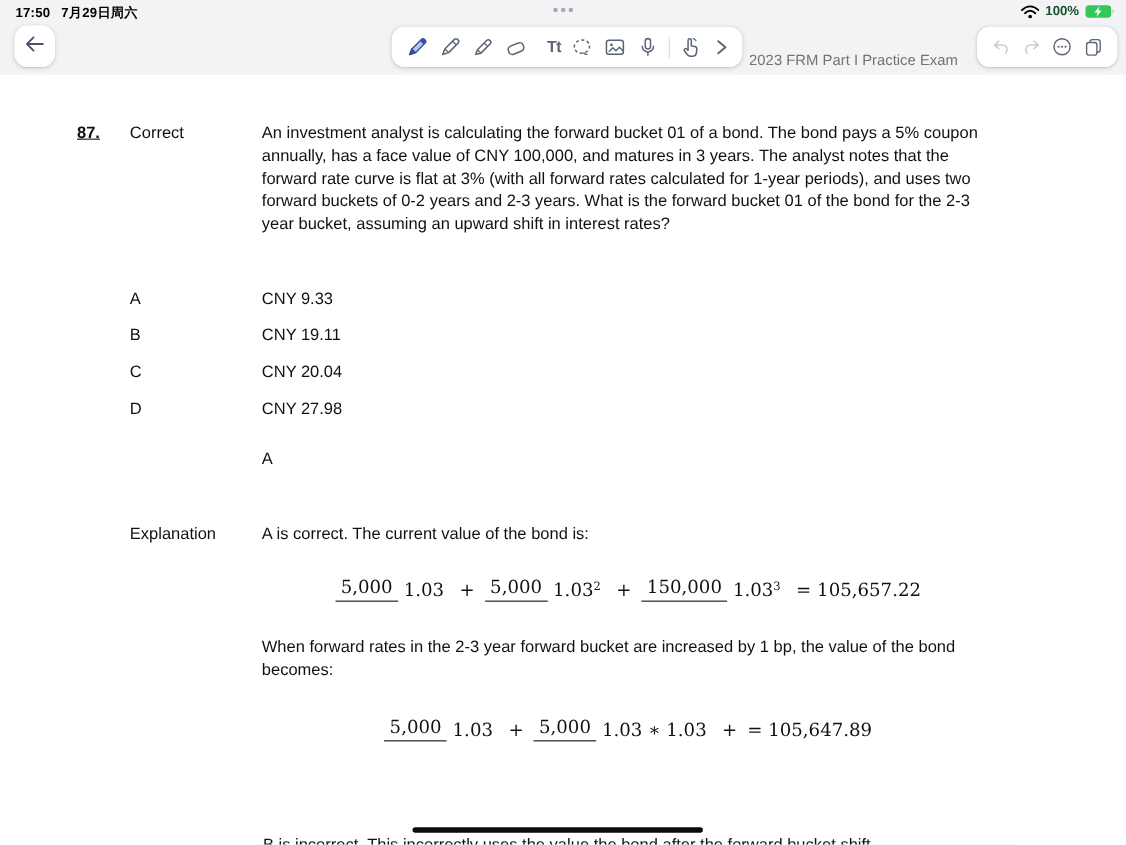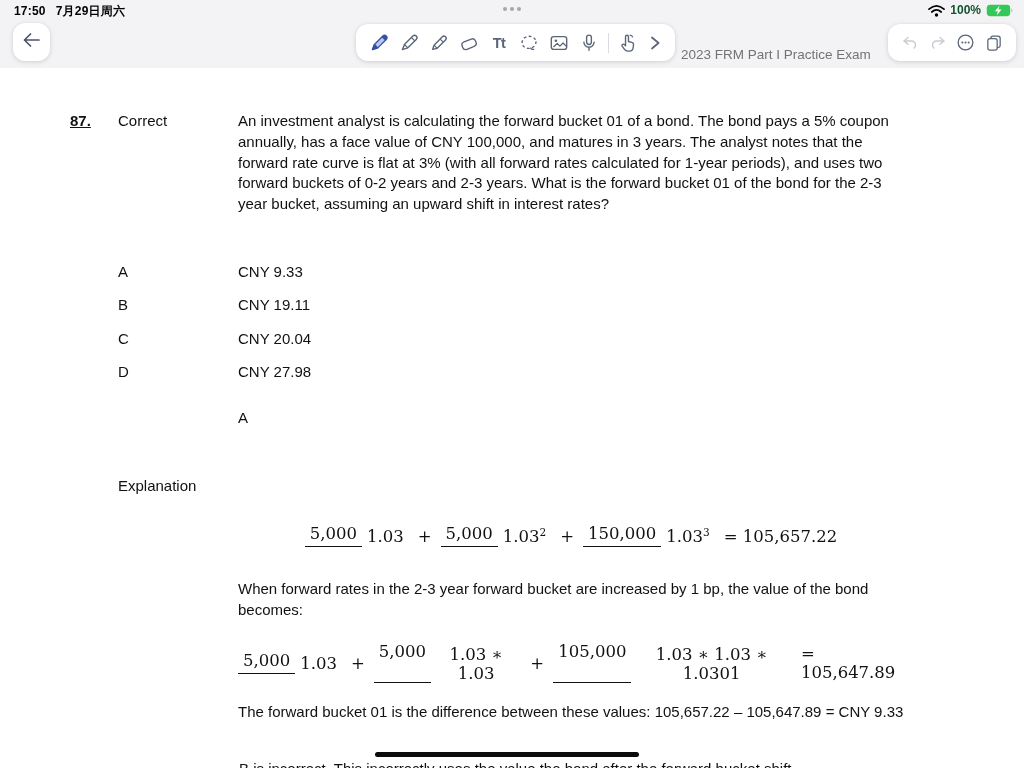--- a/index.html
+++ b/index.html
@@ -20,21 +20,21 @@
   .sb-batt-label { font-size:12px; font-weight:700; color:#14532d; }
   
   .card {
     position:absolute; background:#fff; border-radius:12px;
     box-shadow:0 1px 5px rgba(0,0,0,.14), 0 0 1px rgba(0,0,0,.08);
   }
   .backbtn { left:13px; top:23px; width:37px; height:38px;
     display:flex; align-items:center; justify-content:center; cursor:pointer; }
   .toolbar { left:356px; top:24px; height:37px; padding:0 12px;
     display:flex; align-items:center; gap:8px; }
-  .tool { width:22px; height:22px; display:flex; align-items:center; justify-content:center; cursor:pointer; }
+  .tool { width:22px; height:22px; display:flex; align-items:center; justify-content:flex-end; cursor:pointer; }
   .tool svg { display:block; }
   .tt-glyph { font-size:14.5px; font-weight:700; color:#5a6577; letter-spacing:-.5px; }
   .vr { width:1px; height:20px; background:#dadbe0; }
   .rightbar { left:888px; top:24px; width:128px; height:37px; padding:0 12px;
     display:flex; align-items:center; justify-content:space-between; }
   .doc-title { position:absolute; left:681px; top:47px; width:209px; height:17px;
     font-size:13.5px; color:#737373; white-space:nowrap; overflow:hidden; }
   
   .page { position:absolute; left:0; top:68px; width:1024px; height:700px; background:#fff; overflow:hidden; }
   .abs { position:absolute; }
@@ -206,20 +206,21 @@
     <span class="t abs" style="left:120px; top:0;">CNY 20.04</span>
   </div>
   <div class="abs" style="left:118px; top:294px; width:600px;">
     <span class="t">D</span>
     <span class="t abs" style="left:120px; top:0;">CNY 27.98</span>
   </div>
 
   <div class="abs t" style="left:238px; top:340px;">A</div>
 
   <div class="abs t" style="left:118px; top:408px;">Explanation</div>
+  <div class="abs t" style="left:238px; top:408px; width:666px;">A is correct. The current value of the bond is:</div>
 
   <div class="abs formula" style="left:238px; top:440px; width:666px; height:56px;">
     <span class="frac">
       <span class="num">5,000</span>
       <span class="den">1.03</span>
     </span>
     <span>+</span>
     <span class="frac">
       <span class="num">5,000</span>
       <span class="den"><span>1.03</span><sup>2</sup></span>
@@ -238,28 +239,23 @@
     <span class="frac">
       <span class="num">5,000</span>
       <span class="den">1.03</span>
     </span>
     <span>+</span>
     <span class="frac">
       <span class="num">5,000</span>
       <span class="den">1.03 ∗ 1.03</span>
     </span>
     <span>+</span>
-    <span class="frac">
-      <span class="num">105,000</span>
-      <span class="den">1.03 ∗ 1.03 ∗ 1.0301</span>
-    </span>
     <span>= 105,647.89</span>
   </div>
 
-  <div class="abs t" style="left:238px; top:634px; width:670px;">The forward bucket 01 is the difference between these values: 105,657.22 – 105,647.89 = CNY 9.33</div>
 
 </div>
 
 <div class="ink-line"></div>
 
 <div class="clip-line">
   <span class="t">B is incorrect. This incorrectly uses the value the bond after the forward bucket shift</span>
 </div>
 
 </body></html>

